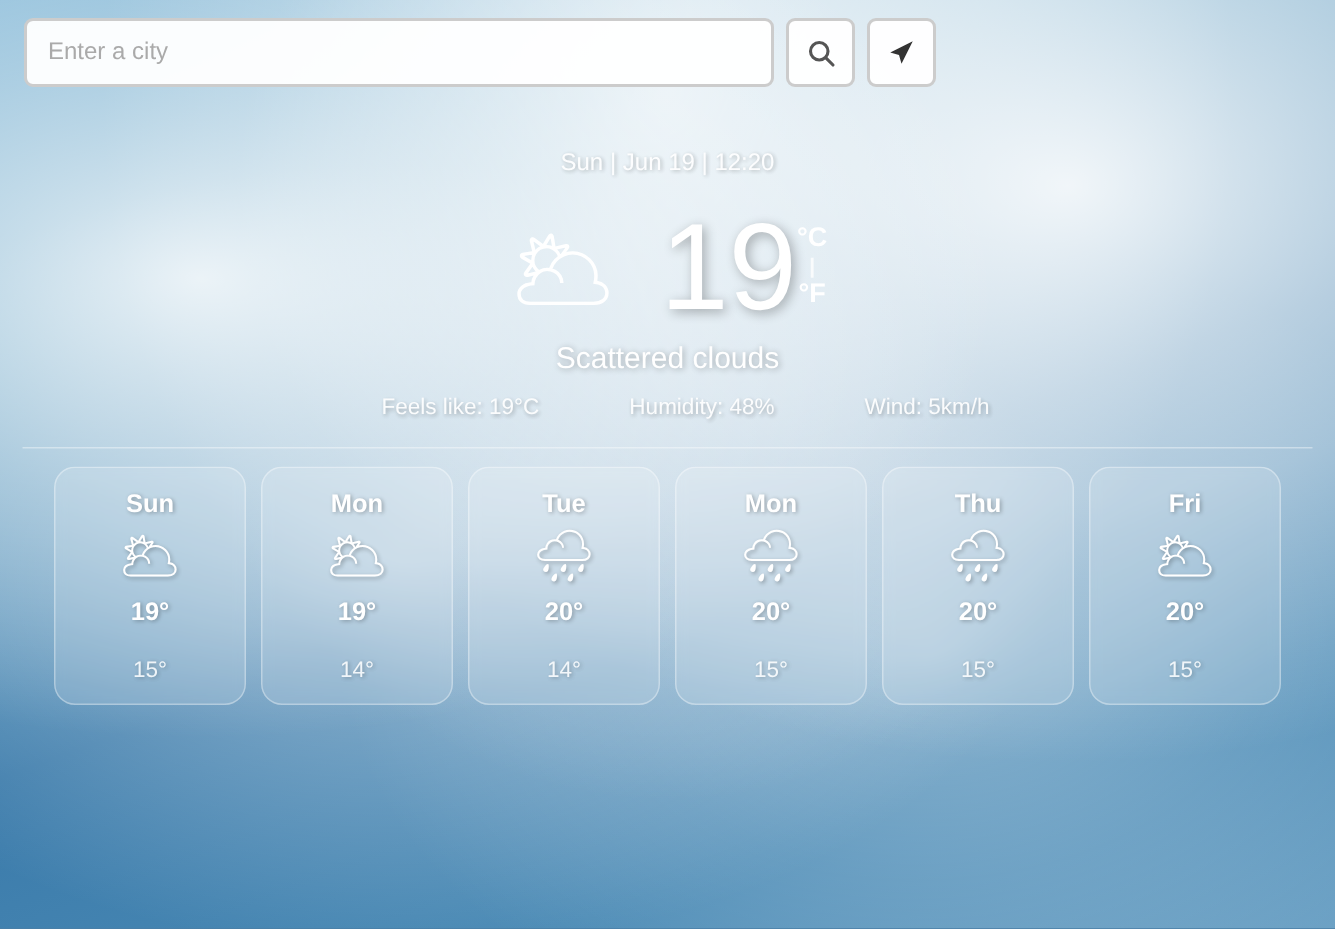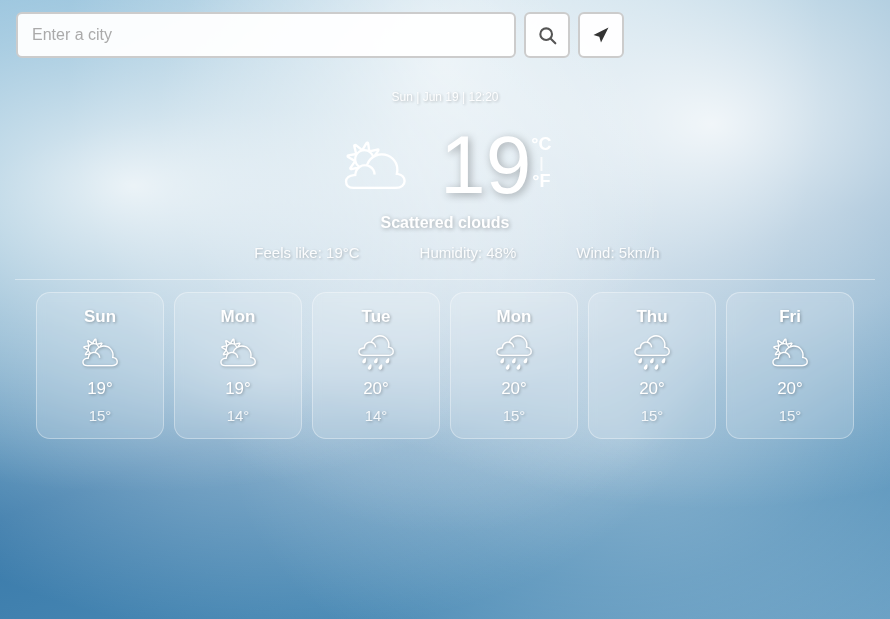--- a/index.html
+++ b/index.html
@@ -95,23 +95,23 @@
       margin-top: 20px;
     }
 
     .city-name {
       font-size: 52px;
       font-weight: 700;
       text-shadow: 1px 2px 6px rgba(0,0,0,0.3);
     }
 
     .date-time {
-      font-size: 12px;
+      font-size: 16px;
       opacity: 0.9;
-      margin-top: 0;
+      margin-top: 10px;
       text-shadow: 1px 1px 3px rgba(0,0,0,0.3);
     }
 
     .temp-row {
       display: flex;
       align-items: center;
       justify-content: center;
       margin-top: 20px;
       gap: 16px;
     }
@@ -140,22 +140,22 @@
       font-size: 18px;
       font-weight: 600;
     }
 
     .unit-sep {
       font-size: 14px;
       opacity: 0.8;
     }
 
     .condition {
-      font-size: 16px;
-      font-weight: 700;
+      font-size: 20px;
+      font-weight: 400;
       margin-top: 8px;
       text-shadow: 1px 1px 4px rgba(0,0,0,0.3);
     }
 
     .weather-details {
       display: flex;
       gap: 60px;
       margin-top: 12px;
       font-size: 15px;
       opacity: 0.9;
@@ -198,22 +198,22 @@
     }
 
     .forecast-icon {
       font-size: 34px;
       margin-bottom: 10px;
       line-height: 1;
     }
 
     .forecast-high {
       font-size: 17px;
-      font-weight: 400;
-      margin-bottom: 8px;
+      font-weight: 700;
+      margin-bottom: 20px;
     }
 
     .forecast-low {
       font-size: 15px;
       opacity: 0.85;
     }
   </style>
 </head>
 <body>
 

